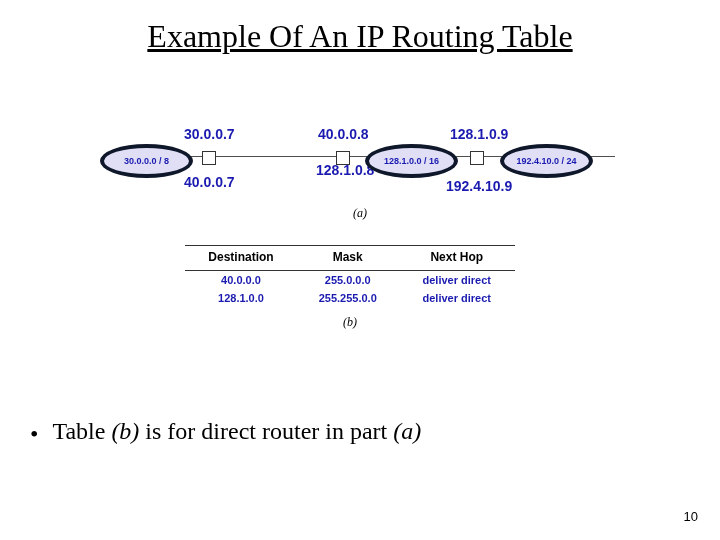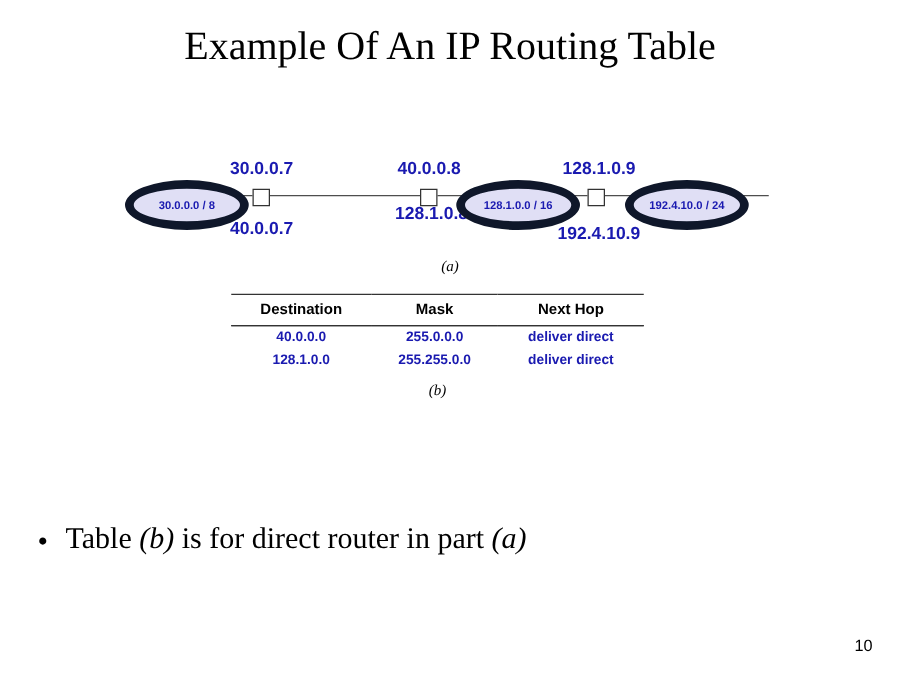--- a/index.html
+++ b/index.html
@@ -10,20 +10,21 @@
     background: #fff;
     font-family: "Times New Roman", Times, serif;
     color: #000;
     position: relative;
   }
   .slide {
     width: 720px;
     height: 540px;
     position: relative;
     box-sizing: border-box;
+    text-decoration: underline;
   }
   .title {
     font-size: 32px;
     text-align: center;
     padding-top: 18px;
     padding-left: 10px;
     padding-right: 10px;
   }
   
   .figA {
@@ -41,21 +42,21 @@
     height: 0;
     border-top: 1px solid #4e4e4e;
     z-index: 0;
   }
   .cloud {
     position: absolute;
     top: 14px;
     width: 85px;
     height: 26px;
     background: #e0dff5;
-    border: 7px solid #0f172a;
+    border: 4px solid #0f172a;
     border-radius: 50% / 50%;
     display: flex;
     align-items: center;
     justify-content: center;
     z-index: 1;
   }
   .cloud span {
     font-family: Arial, Helvetica, sans-serif;
     font-size: 9px;
     font-weight: bold;
@@ -86,21 +87,21 @@
     right: 0;
     text-align: center;
     font-style: italic;
     font-family: "Times New Roman", serif;
     font-size: 12px;
   }
   
   .figB {
     position: absolute;
     left: 185px;
-    top: 235px;
+    top: 245px;
     width: 330px;
   }
   table.rtable {
     width: 100%;
     border-collapse: collapse;
     font-family: Arial, Helvetica, sans-serif;
   }
   table.rtable th {
     font-size: 12px;
     font-weight: bold;

